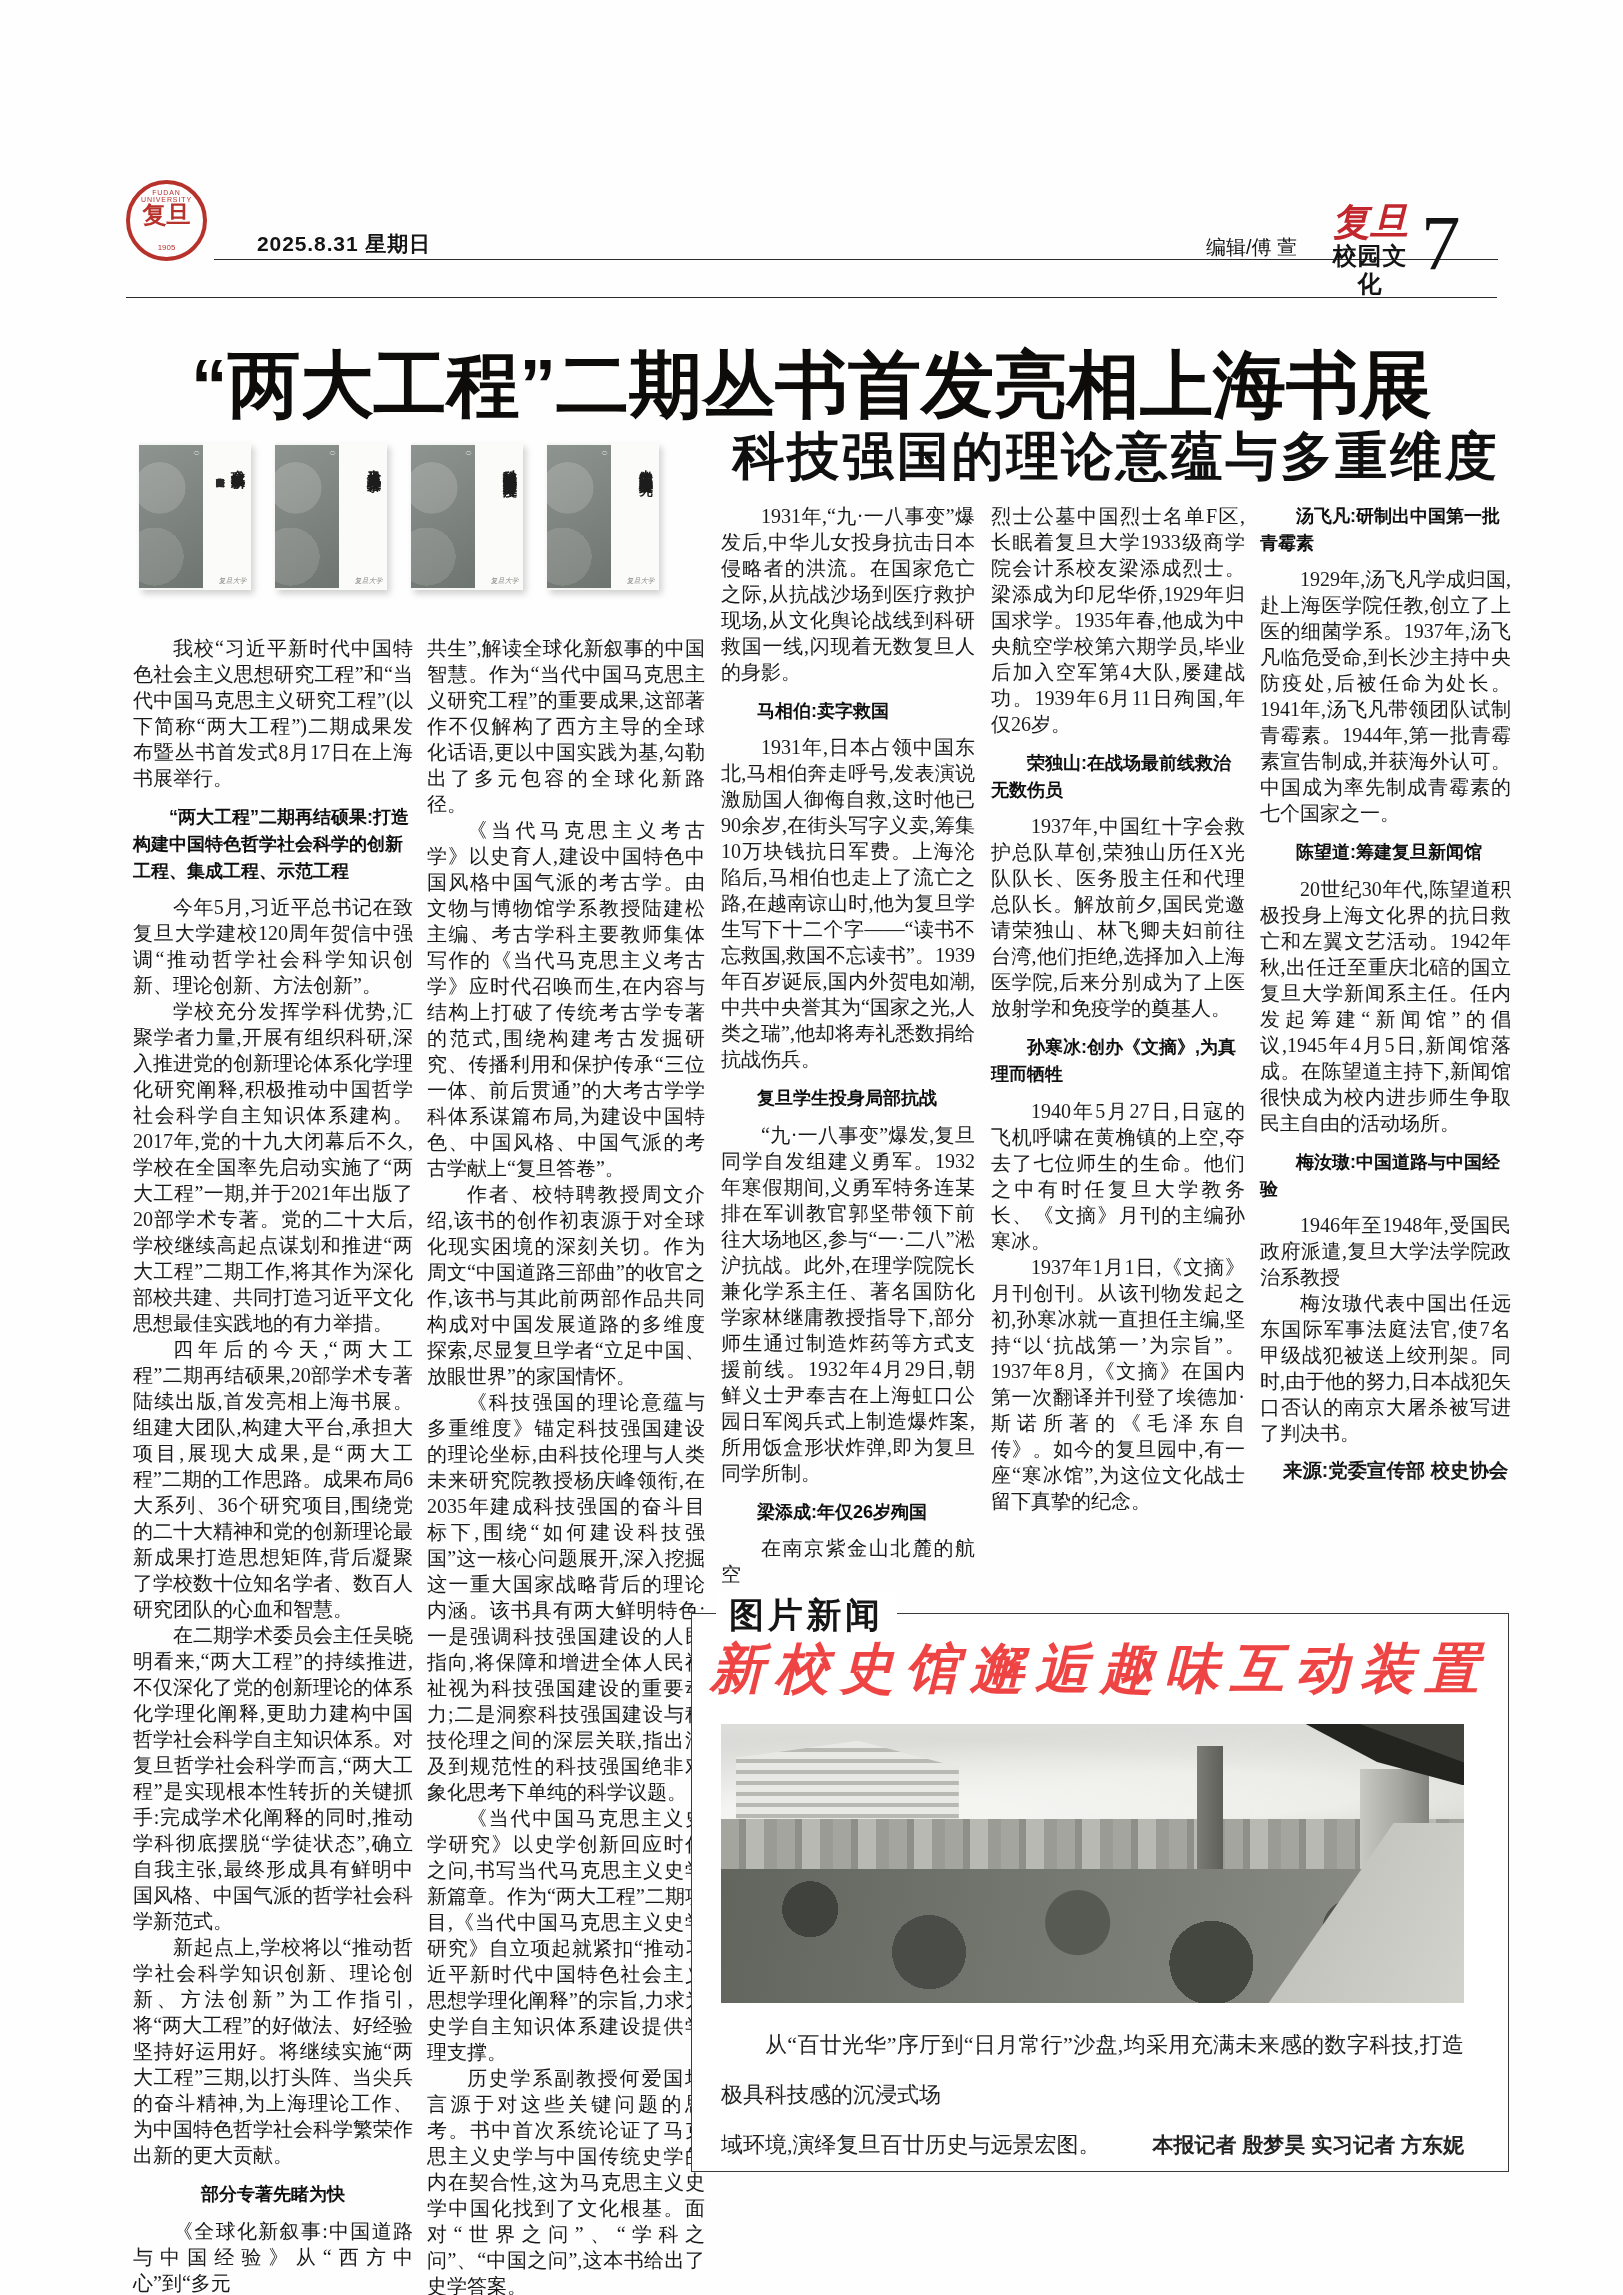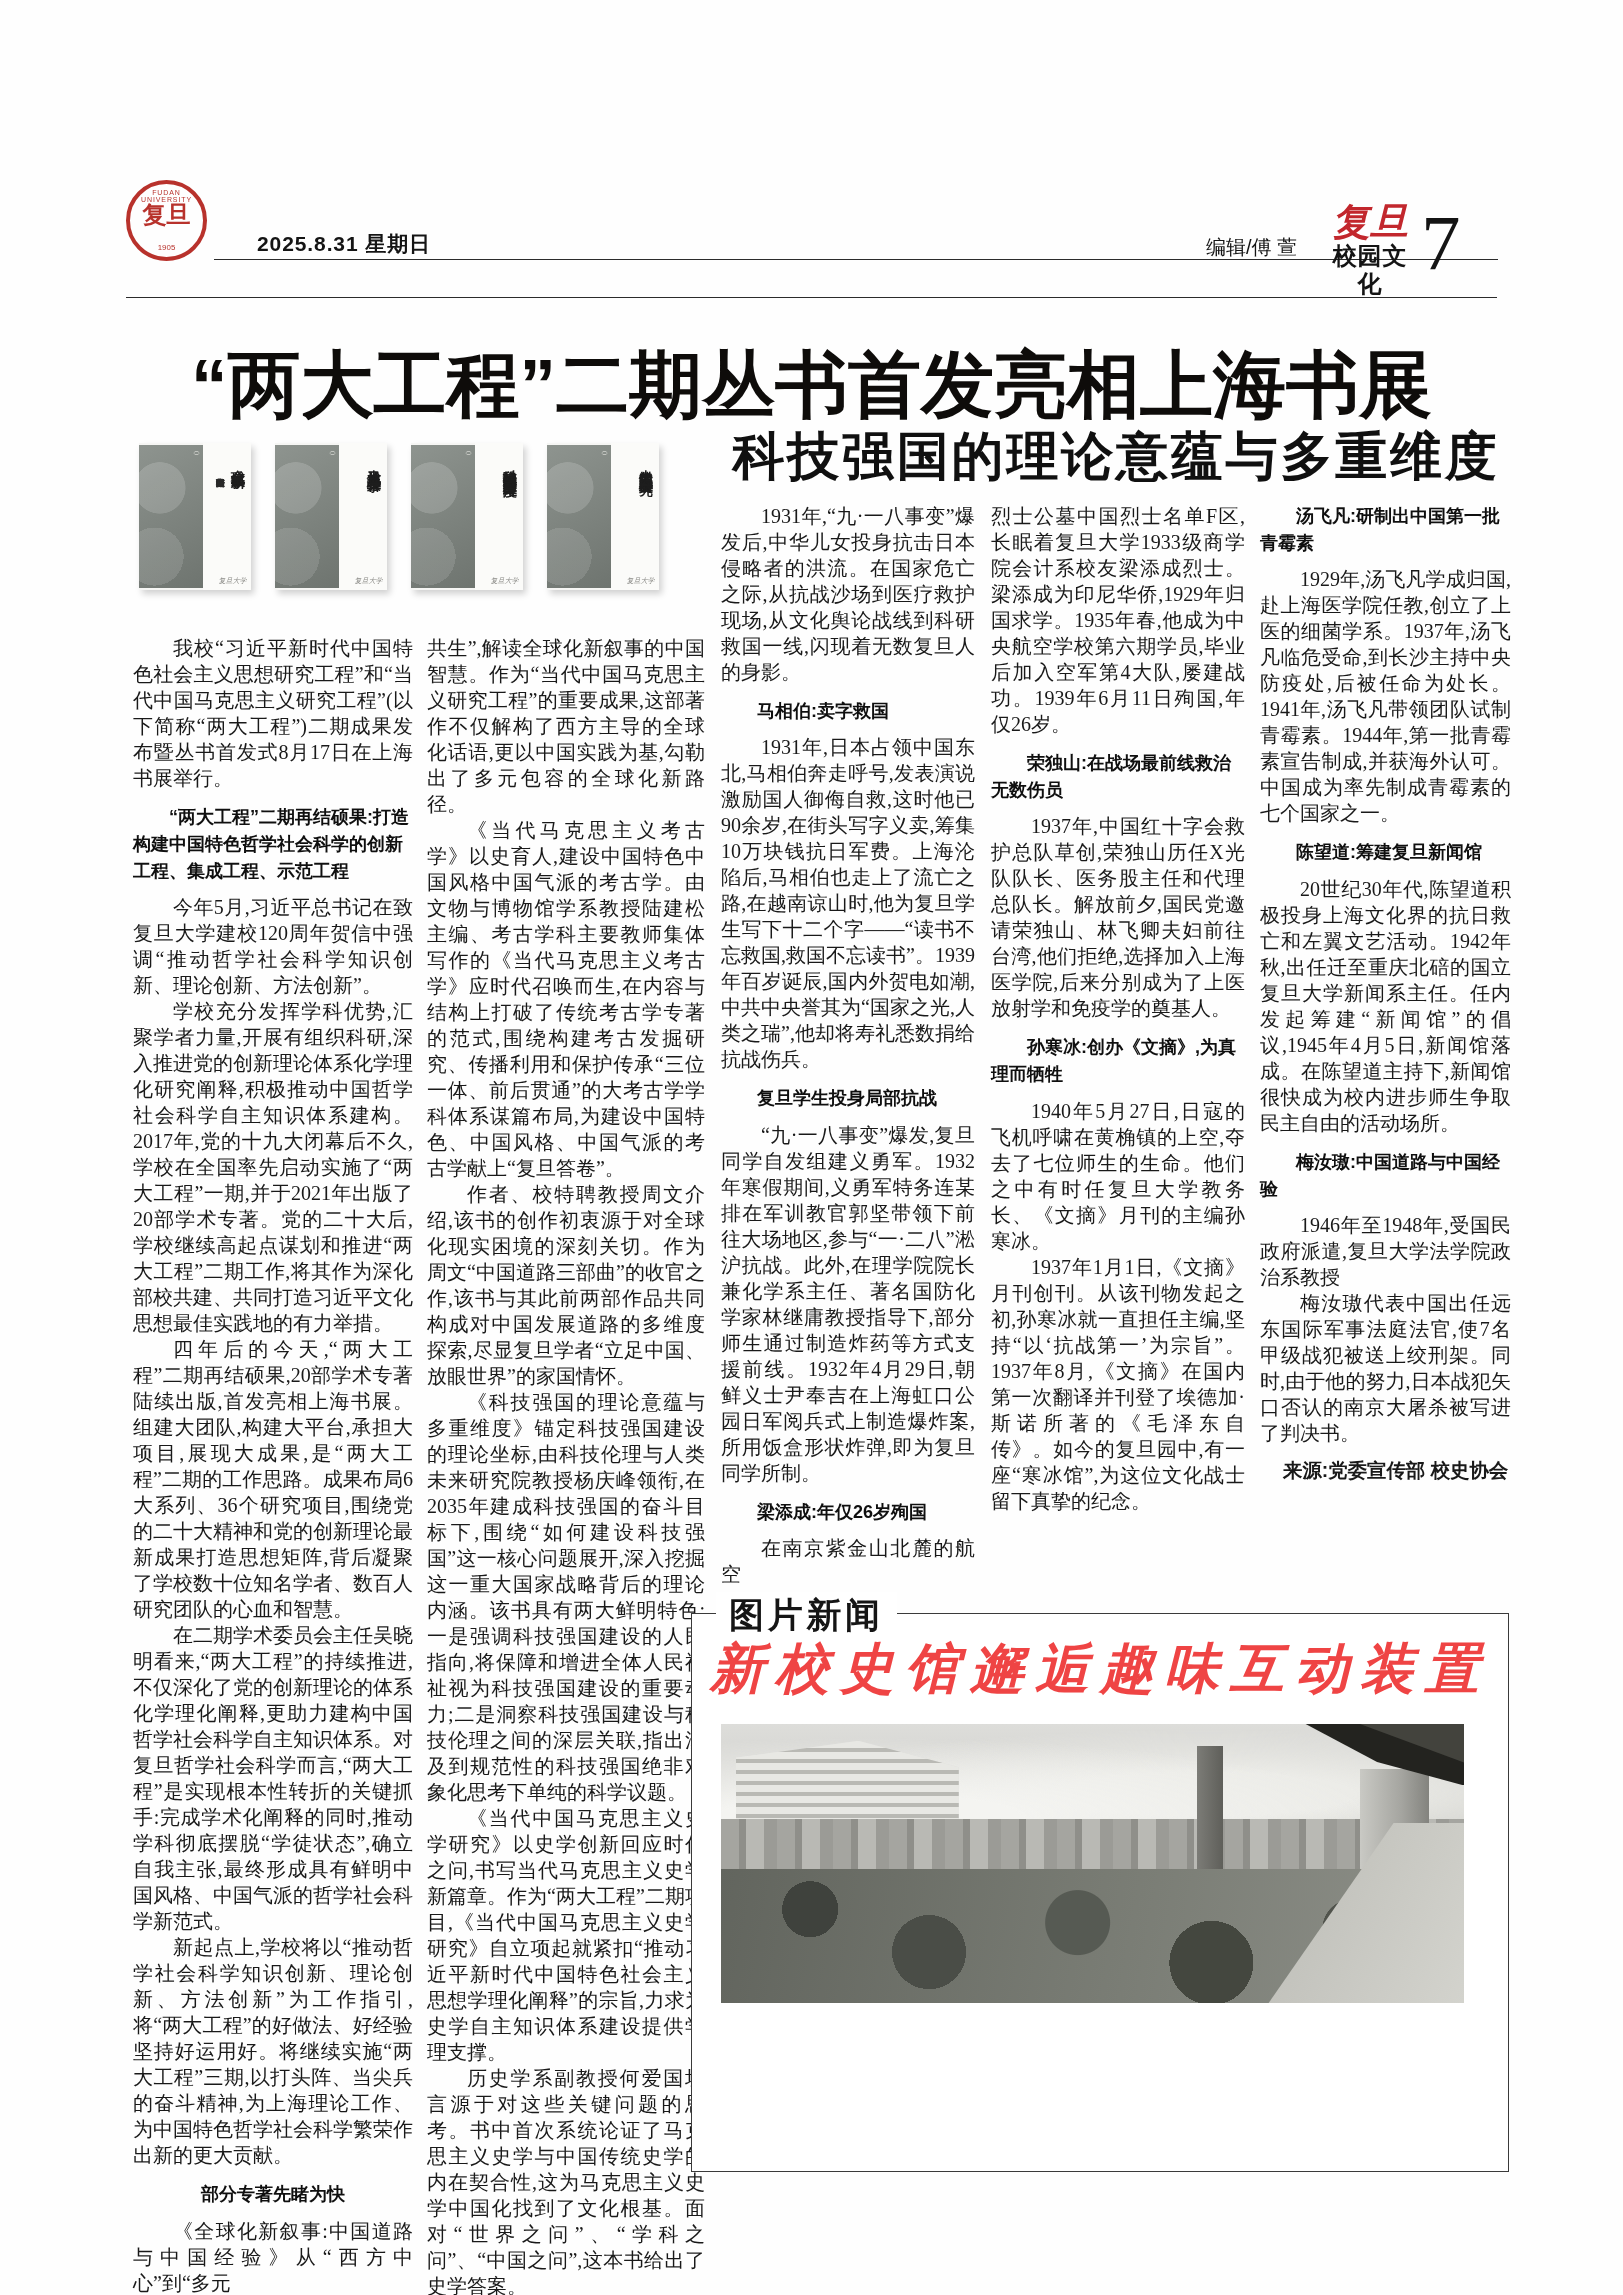--- a/index.html
+++ b/index.html
@@ -205,16 +205,23 @@
       <div class="ph-sky"></div>
       <div class="ph-bldg"></div>
       <div class="ph-city"></div>
       <div class="ph-tower"></div>
       <div class="ph-tower2"></div>
       <div class="ph-trees"></div>
       <div class="ph-road"></div>
       <div class="ph-ceiling"></div>
       <div class="ph-ceiling2"></div>
     </div>
+    <div class="pcap">
+      <div class="l1">从“百廿光华”序厅到“日月常行”沙盘,均采用充满未来感的数字科技,打造极具科技感的沉浸式场</div>
+      <div class="l2">
+        <span>域环境,演绎复旦百廿历史与远景宏图。</span>
+        <span class="credit">本报记者 殷梦昊 实习记者 方东妮</span>
+      </div>
+    </div>
   </div>
 
 </div>
 
 
 </body></html>

